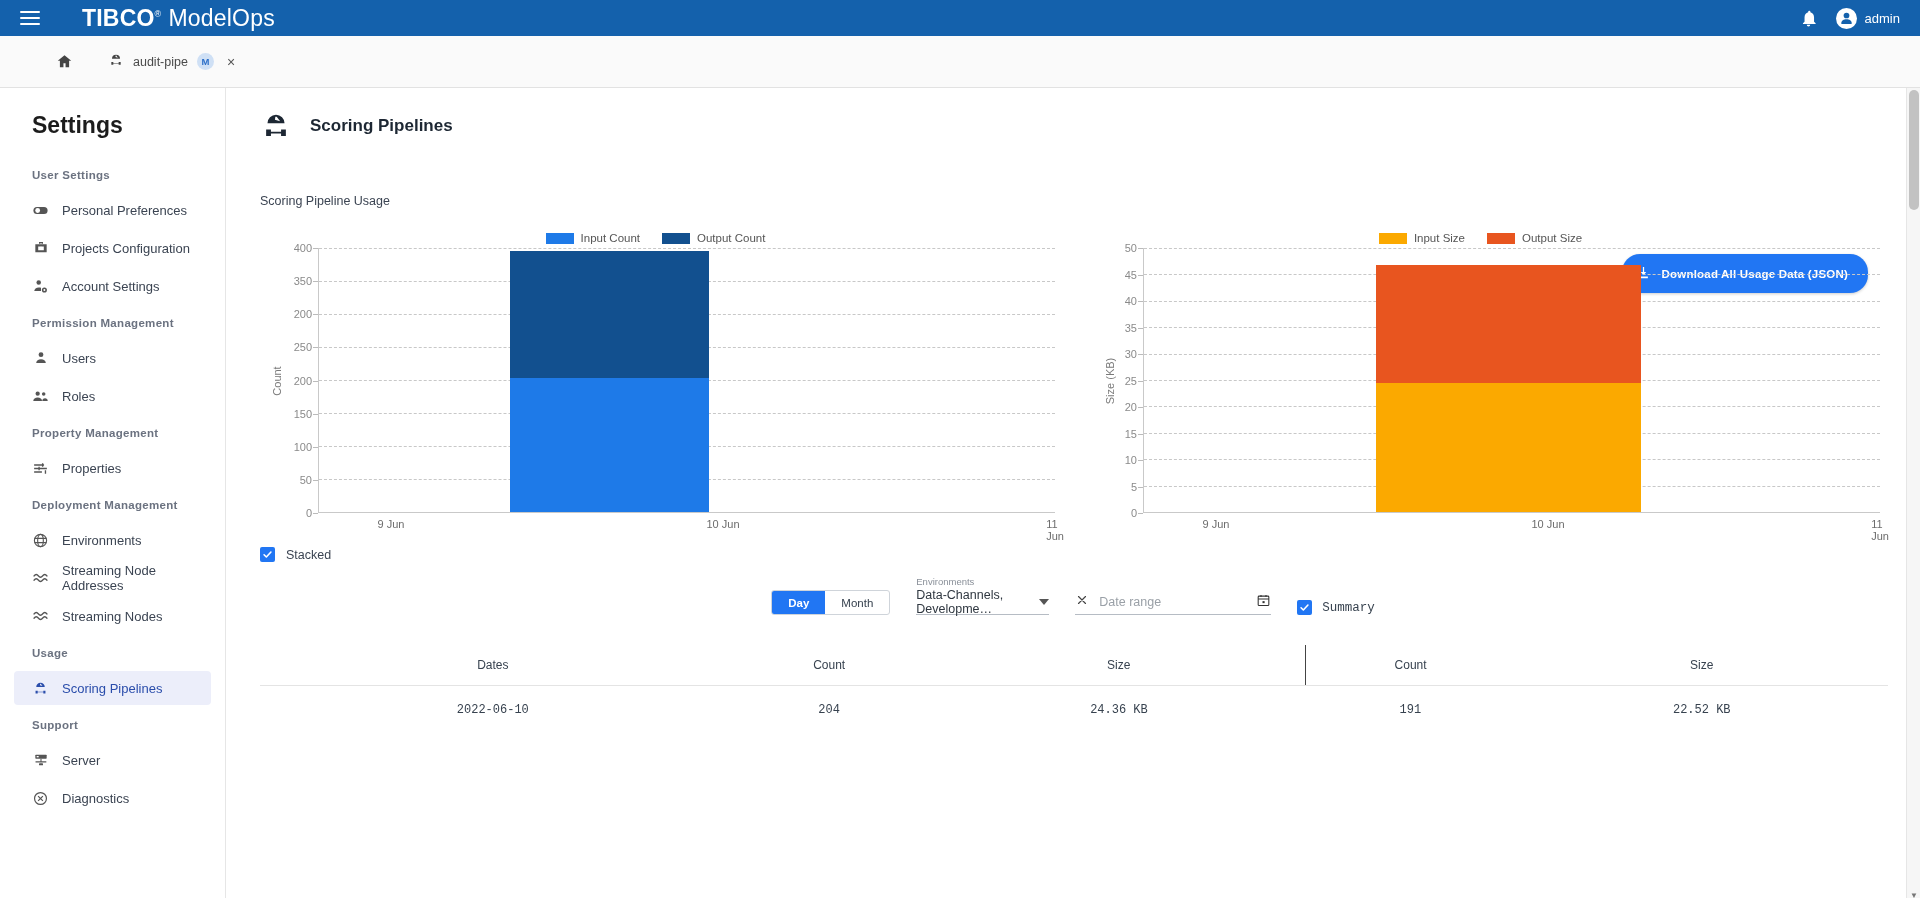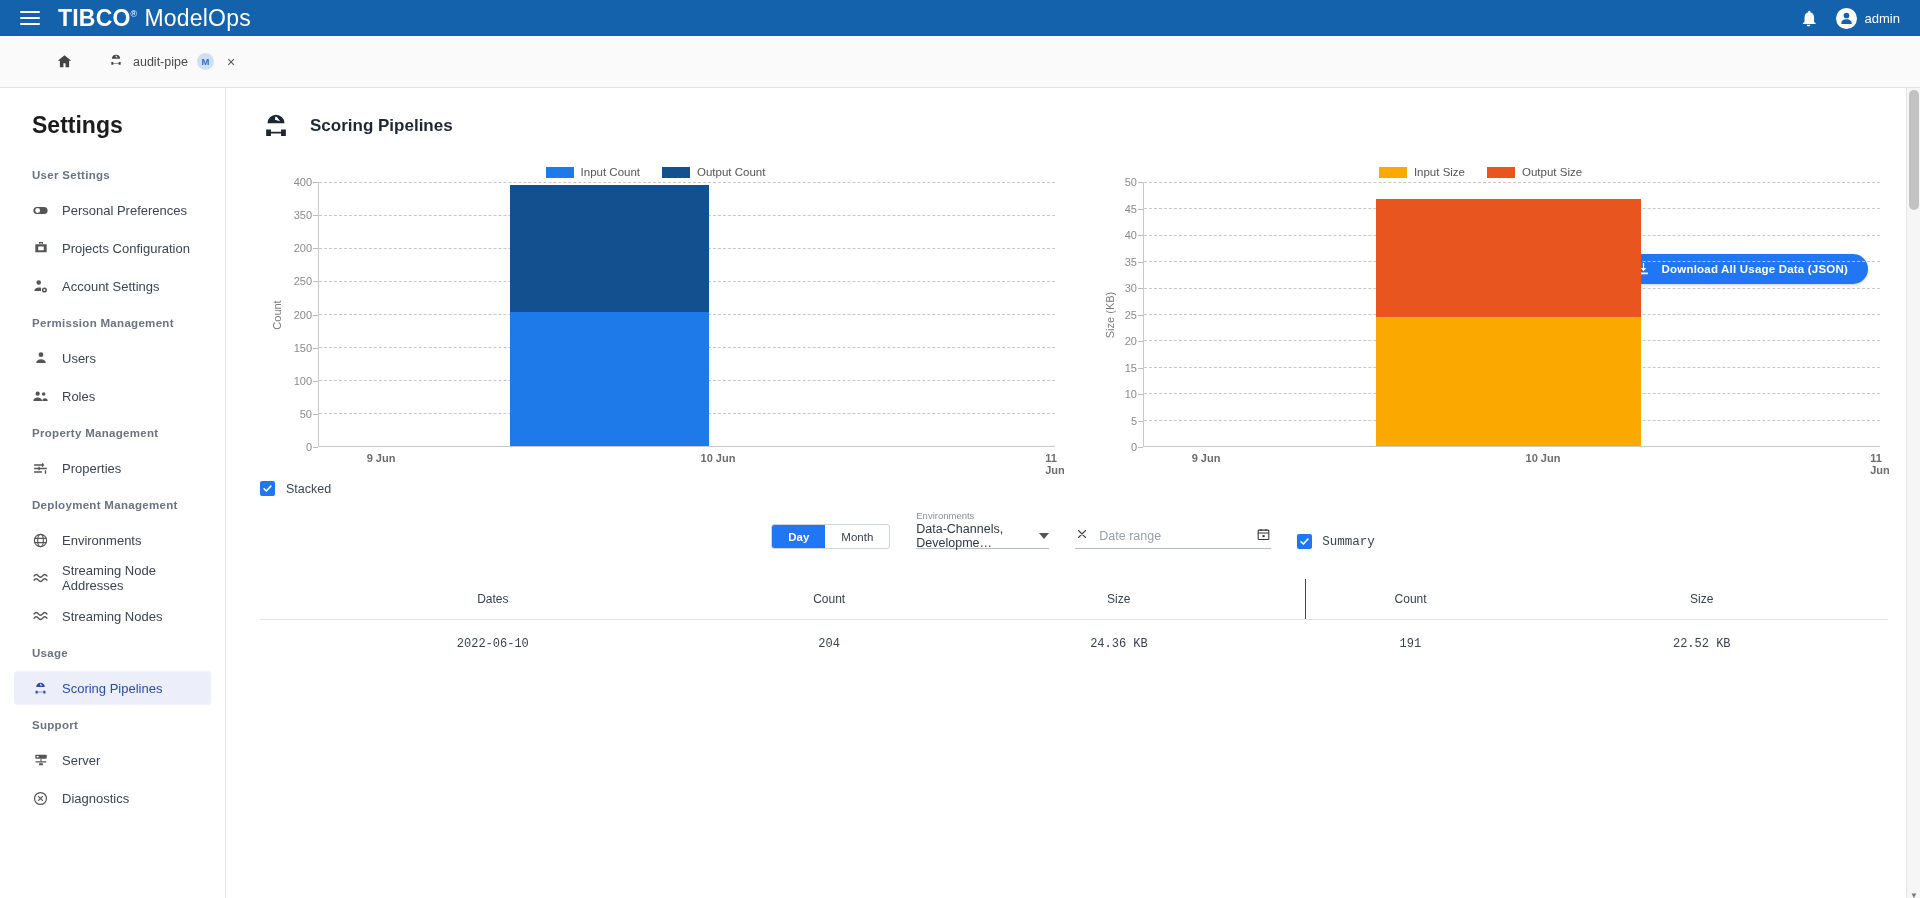--- a/index.html
+++ b/index.html
@@ -11,21 +11,21 @@
 
   
   .topbar {
     height: 36px; background: #1461ac;
     display: flex; align-items: center;
     padding: 0 20px; color: #fff; position: relative;
   }
   .hamburger { width: 20px; height: 14px; display:flex; flex-direction:column; justify-content:space-between; cursor:pointer; margin-right: 18px; }
   .hamburger i { display:block; height:2px; background:#fff; border-radius:1px; }
   .brand { display:flex; align-items:baseline; gap:7px; }
-  .brand-tibco { font-size: 23px; font-weight: 700; letter-spacing: 0.2px; position: relative; }
+  .brand-tibco { font-size: 23px; font-weight: 700; letter-spacing: 0.2px; position: relative; margin-left: 24px; }
   .brand-tibco .reg { font-size: 9px; vertical-align: super; font-weight: 400; }
   .brand-modelops { font-size: 23px; font-weight: 400; letter-spacing: 0.2px; }
   .topbar-right { margin-left:auto; display:flex; align-items:center; gap: 18px; }
   .bell { width:19px; height:19px; display:block; }
   .acct { display:flex; align-items:center; gap:8px; font-size:13px; }
   .acct-circle { width:21px; height:21px; border-radius:50%; background:#fff; display:flex;align-items:center;justify-content:center; }
 
   
   .tabstrip {
     height: 52px; background: #fafafa; border-bottom: 1px solid #e2e2e2;
@@ -61,21 +61,21 @@
   .main { flex:1; position:relative; overflow:hidden; background:#fff; }
   .page-head { display:flex; align-items:center; gap:18px; padding: 22px 0 0 34px; }
   .page-head .big-ic { width:32px; height:32px; color:#222; }
   .page-head h1 { font-size:17px; font-weight:700; color:#1d2733; }
 
   .section-label { font-size:12.5px; color:#3b4452; padding: 52px 0 0 34px; }
 
   .dl-btn {
     position:absolute; right: 52px; top: 166px;
     background:#2176f3; color:#fff; border:none; border-radius: 18px;
-    height: 30px; padding: 0 20px 0 14px; display:flex; align-items:center; gap:11px;
+    height: 39px; padding: 0 20px 0 14px; display:flex; align-items:center; gap:11px;
     font-size: 11.5px; font-weight:700; letter-spacing:.2px; cursor:pointer;
     box-shadow: 0 1px 3px rgba(0,0,0,.2);
   }
 
   
   .charts { display:flex; padding: 14px 40px 0 30px; gap: 26px; }
   .chart-box { flex:1; }
   .chart-legend { display:flex; justify-content:center; align-items:flex-end; gap:22px; height:22px; font-size:11.5px; color:#555; }
   .lg { display:flex; align-items:center; gap:7px; }
   .lg .sw { width:28px; height:11px; display:block; }
@@ -85,21 +85,21 @@
     position:absolute; left: 6px; top:50%; transform: translateY(-50%) rotate(-90deg);
     transform-origin: center; font-size:11px; color:#7a7a7a; white-space:nowrap;
   }
   .yticks { position:absolute; left: 18px; top:0; bottom: 0; width: 44px; }
   .ytick { position:absolute; right: 6px; transform: translateY(-50%); font-size:11px; color:#8a8a8a; }
   .ytick::after { content:''; position:absolute; right:-6px; top:50%; width:5px; height:1px; background:#bbb; }
   .grid-area { position:absolute; left: 62px; right: 0; top: 0; bottom: 0; border-left: 1px solid #c9c9c9; border-bottom: 1px solid #c9c9c9; }
   .gl { position:absolute; left:0; right:0; border-top: 1px dashed #c8c8c8; }
   .bar-col { position:absolute; bottom:0; }
   .seg { position:absolute; left:0; right:0; }
-  .xticks { position:absolute; left: 62px; right:0; top: 100%; height: 20px; font-weight: bold; }
+  .xticks { position:absolute; left: 72px; right:0; top: 100%; height: 20px; }
   .xtick { position:absolute; transform: translateX(-50%); font-size:11px; color:#6c6c6c; padding-top:6px; }
 
   
   .stacked-row { display:flex; align-items:center; gap:11px; padding: 34px 0 0 34px; font-size:12.5px; color:#3b4452; }
   .cbx { width:15px; height:15px; border-radius:2px; background:#2176f3; display:flex; align-items:center; justify-content:center; cursor:pointer; }
   .cbx svg { width:11px; height:11px; }
   .helper { font-size:12.5px; color:#3b4452; padding: 22px 0 0 34px; }
 
   .ctrl-row { display:flex; align-items:flex-end; gap: 26px; padding: 28px 0 0 0; justify-content:center; }
   .daymonth { display:flex; border:1px solid #cfd4da; border-radius:3px; overflow:hidden; height:25px; }
@@ -318,20 +318,21 @@
 
     <div class="page-head">
       <span class="big-ic">
         <svg viewBox="0 0 24 24" width="32" height="32" fill="#1d2733">
             <path d="M12 3.6a6.4 6.4 0 0 0-6.4 6.4h12.8A6.4 6.4 0 0 0 12 3.6zm.5 1.5 2.6 3.4-3.9-1.2.3-2.2zM4.6 14.6h3.6v1.8h7.6v-1.8h3.6v4.9h-3.6v-1.8H8.2v1.8H4.6v-4.9z"></path>
           </svg>
       </span>
       <h1>Scoring Pipelines</h1>
     </div>
 
+    <div class="section-label">Scoring Pipeline Usage</div>
 
     <button class="dl-btn">
       <span>
         <svg viewBox="0 0 24 24" width="15" height="15" fill="#fff">
             <path d="M11 3h2v8.2h3.4L12 16.4 7.6 11.2H11V3zM5 18.4h14V21H5v-2.6z"></path>
           </svg>
       </span>
       <span>Download All Usage Data (JSON)</span>
     </button>
 

